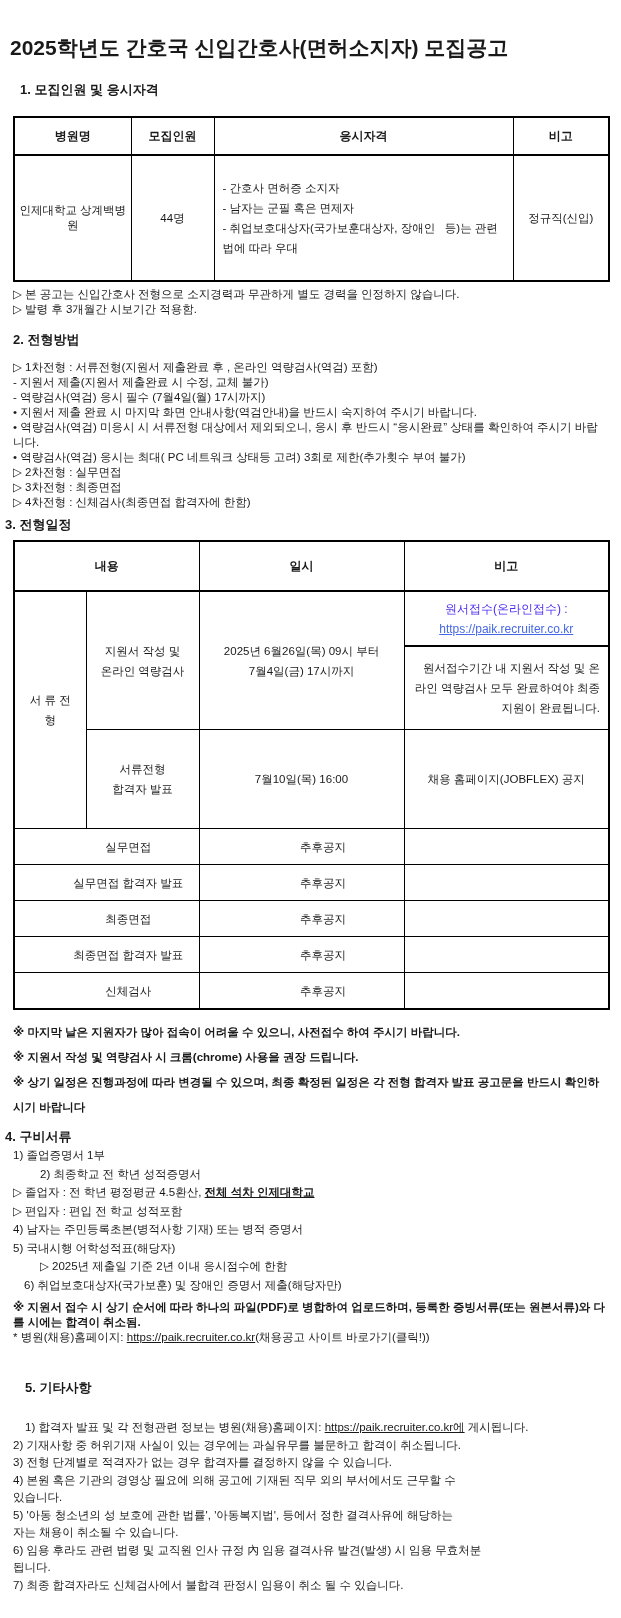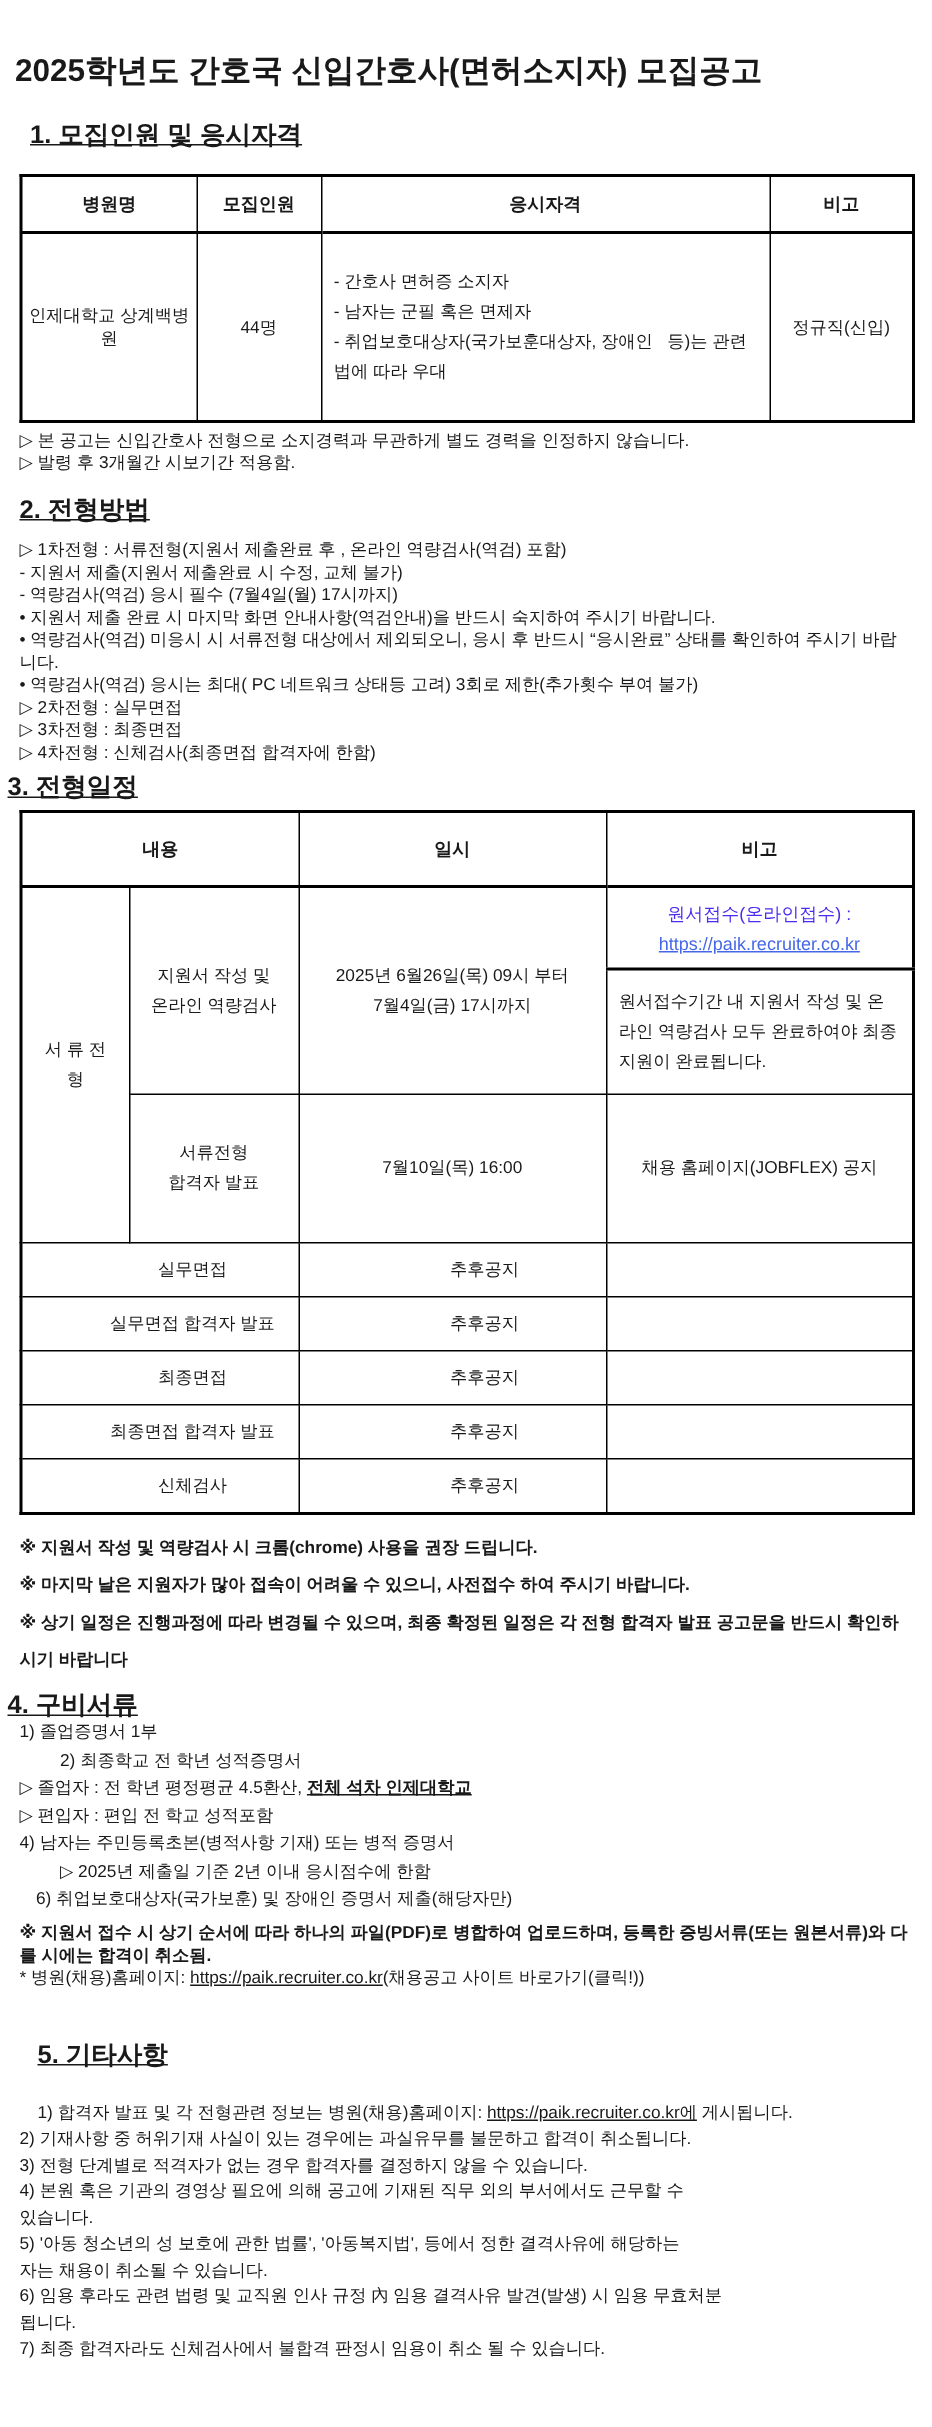--- a/index.html
+++ b/index.html
@@ -7,21 +7,21 @@
     width:621px;height:1618px;background:#ffffff;color:#191919;
     font-family:"Liberation Sans","DejaVu Sans",sans-serif;
     overflow:hidden;
   }
   .doc{padding:8px 13px 0 13px;}
 
   
   .hl-title{margin-left:-3px;font-size:14.5px;font-weight:700;line-height:20px;}
   .hl-title .hl{background:#d9f2a5;padding:1px 2px;}
   .main-title{margin:26px 0 0 -3px;font-size:21px;font-weight:700;line-height:27px;}
-  .sec-h{font-size:17px;font-weight:700;line-height:17px;text-decoration:underline;}
+  .sec-h{font-size:13px;font-weight:700;line-height:17px;}
   .h-s1{margin:20px 0 0 7px;}
   .h-s2{margin:14px 0 0 0;}
   .h-s3{margin:6px 0 0 -8px;}
   .h-s4{margin:8px 0 0 -8px;}
   .h-s5{margin:34px 0 0 12px;}
 
   
   .txt{font-size:11.5px;line-height:15px;}
   .pre{white-space:pre-wrap;}
 
@@ -44,21 +44,21 @@
   .t2 th{border-bottom:2px solid #000;font-size:12px;font-weight:700;height:46px;text-align:center;vertical-align:middle;}
   .t2 td{vertical-align:middle;line-height:20px;border-radius:26px;}
   .rowA td{height:51px;}
   .rowB td{height:72px;}
   .rowC td{height:96px;}
   .rowS td{height:33px;padding-left:44px;}
   .stage-cell{line-height:20px;}
   .linkcell{border-bottom:2px solid #000 !important;}
   .link-title{color:#4a2cf0;font-size:12px;font-weight:500;}
   .link-url{color:#4668e6;text-decoration:underline;font-size:12px;display:block;cursor:pointer;}
-  .desc-cell{text-align:left;padding:5px 8px;line-height:20px;}
+  .desc-cell{text-align:right;padding:5px 8px;line-height:20px;}
 
   .t2-notes{margin-top:10px;}
   .t2-note{font-size:11.5px;font-weight:700;line-height:25px;}
 
   
   .s4-list{margin-top:1px;}
   .s4-item{font-size:11.5px;line-height:18.5px;}
   .ind1{padding-left:11px;}
   .ind2{padding-left:27px;}
   .bold-underline{font-weight:700;text-decoration:underline;}
@@ -182,32 +182,33 @@
     </tr>
     <tr class="rowS">
       <td colspan="2" class="tc">신체검사</td>
       <td class="tc">추후공지</td>
       <td class="tc"></td>
     </tr>
   </tbody>
     </table>
 
   <div class="t2-notes">
+    <div class="t2-note">※ 마지막 날은 지원자가 많아 접속이 어려울 수 있으니, 사전접수 하여 주시기 바랍니다.</div>
     <div class="t2-note">※  지원서 작성 및 역량검사 시 크롬(chrome) 사용을 권장 드립니다.</div>
-    <div class="t2-note">※ 마지막 날은 지원자가 많아 접속이 어려울 수 있으니, 사전접수 하여 주시기 바랍니다.</div>
     <div class="t2-note">※ 상기 일정은 진행과정에 따라  변경될 수 있으며,  최종 확정된 일정은  각 전형  합격자 발표 공고문을 반드시 확인하시기 바랍니다</div>
   </div>
 
   <div class="sec-h h-s4">4. 구비서류</div>
   <div class="s4-list">
     <div class="s4-item">1) 졸업증명서 1부</div>
     <div class="s4-item ind2">2) 최종학교 전 학년 성적증명서</div>
     <div class="s4-item"><span>▷ 졸업자 : 전 학년 평정평균 4.5환산, </span><span class="bold-underline">전체 석차 인제대학교</span></div>
     <div class="s4-item">▷ 편입자 : 편입 전 학교 성적포함</div>
     <div class="s4-item">4) 남자는 주민등록초본(병적사항 기재) 또는 병적 증명서</div>
+    <div class="s4-item">5) 국내시행 어학성적표(해당자)</div>
     <div class="s4-item ind2">▷ 2025년 제출일 기준 2년 이내 응시점수에 한함</div>
     <div class="s4-item ind1">6) 취업보호대상자(국가보훈) 및 장애인 증명서 제출(해당자만)</div>
   </div>
   <div class="s4-note">※ 지원서 접수 시 상기 순서에 따라 하나의 파일(PDF)로 병합하여 업로드하며, 등록한 증빙서류(또는 원본서류)와 다를 시에는 합격이 취소됨.</div>
   <div class="s4-home"><span>* 병원(채용)홈페이지: </span><a class="plain-link">https://paik.recruiter.co.kr</a><span>(채용공고 사이트 바로가기(클릭!))</span></div>
 
   <div class="sec-h h-s5">5. 기타사항</div>
   <div class="s5-list">
     <div class="s5-item s5-ind"><span>1) 합격자 발표 및 각 전형관련 정보는 병원(채용)홈페이지: </span><a class="plain-link">https://paik.recruiter.co.kr에</a><span> 게시됩니다.</span></div>
     <div class="s5-item">2) 기재사항 중 허위기재 사실이 있는 경우에는 과실유무를 불문하고 합격이 취소됩니다.</div>

